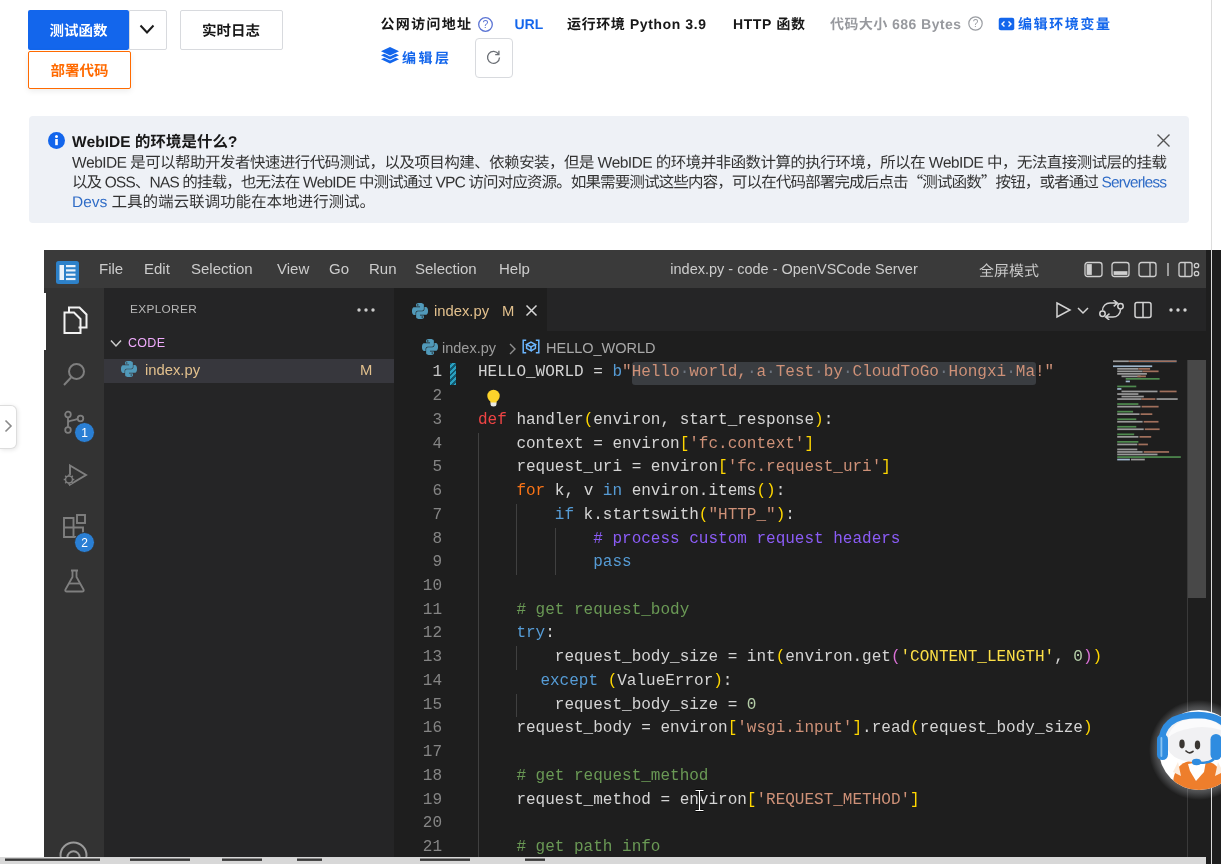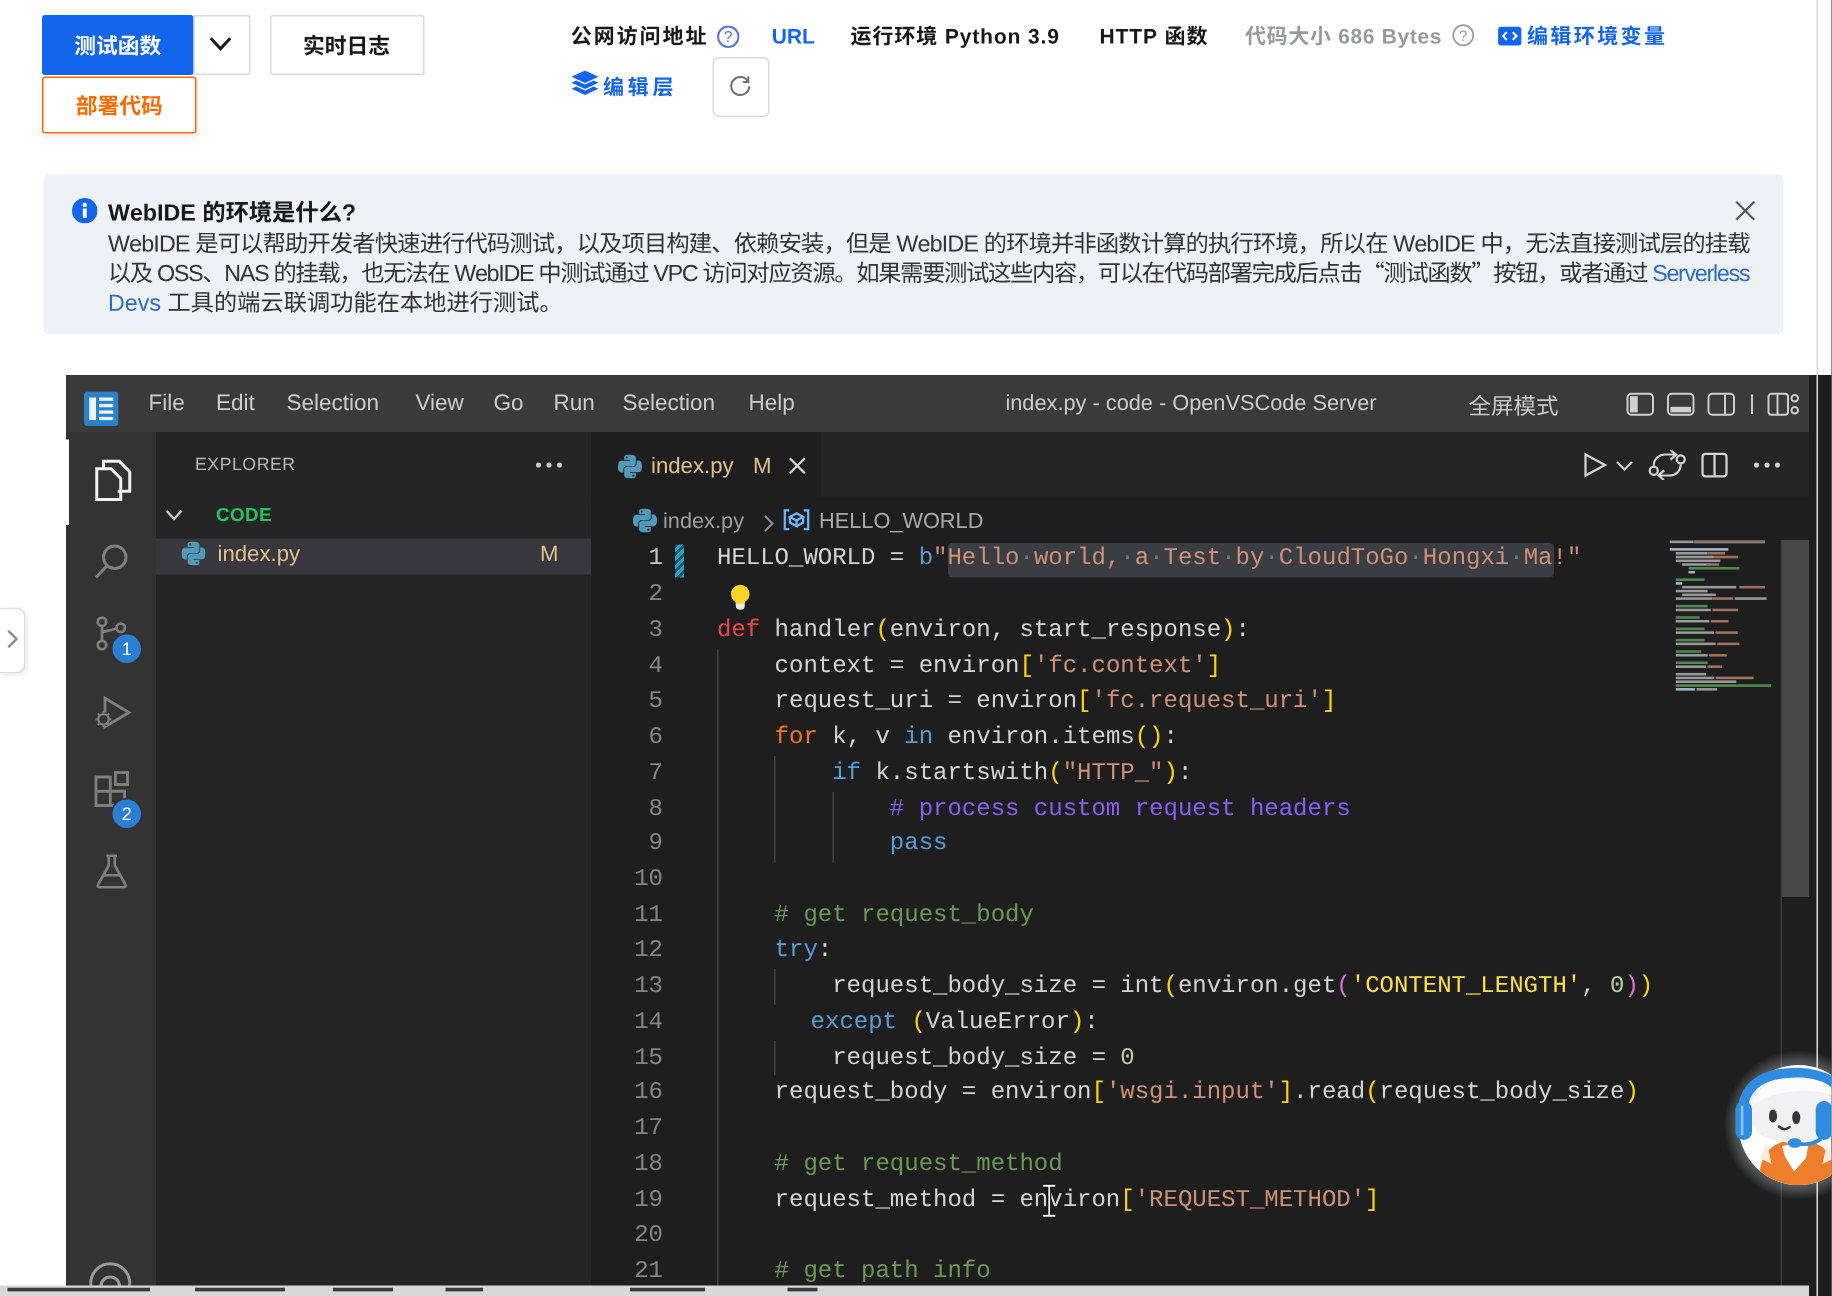--- a/index.html
+++ b/index.html
@@ -171,21 +171,21 @@
   <svg class="abs" style="left:312px;top:57px" width="20" height="6" viewBox="0 0 20 6">
       <g fill="#cccccc">
         <circle cx="3" cy="3" r="1.7"></circle>
         <circle cx="10" cy="3" r="1.7"></circle>
         <circle cx="17" cy="3" r="1.7"></circle>
       </g>
     </svg>
   <svg class="abs" style="left:66px;top:89px" width="12" height="9" viewBox="0 0 12 9">
       <path d="M1 1.5 L6 7 L11 1.5" fill="none" stroke="#cccccc" stroke-width="1.5"></path>
     </svg>
-  <div class="abs" style="left:84px;top:86px;color:#22c55e;font-size:12.5px;font-weight:bold;letter-spacing:.3px;margin-left:16px;">CODE</div>
+  <div class="abs" style="left:84px;top:86px;color:#f0abfc;font-size:12.5px;font-weight:normal;letter-spacing:.3px;">CODE</div>
   <div class="abs" style="left:60px;top:109px;width:290px;height:24px;background:#37373d;"></div>
   <svg class="abs" style="left:77px;top:111px" width="16" height="16" viewBox="0 0 16 16">
       <path transform="scale(0.6667)" fill="#519aba" d="M14.25.18l.9.2.73.26.59.3.45.32.34.34.25.34.16.33.1.3.04.26.02.2-.01.13V8.5l-.05.63-.13.55-.21.46-.26.38-.3.31-.33.25-.35.19-.35.14-.33.1-.3.07-.26.04-.21.02H8.77l-.69.05-.59.14-.5.22-.41.27-.33.32-.27.35-.2.36-.15.37-.1.35-.07.32-.04.27-.02.21v3.06H3.17l-.21-.03-.28-.07-.32-.12-.35-.18-.36-.26-.36-.36-.35-.46-.32-.59-.28-.73-.21-.88-.14-1.05-.05-1.23.06-1.22.16-1.04.24-.87.32-.71.36-.57.4-.44.42-.33.42-.24.4-.16.36-.1.32-.05.24-.01h.16l.06.01h8.16v-.83H6.18l-.01-2.75-.02-.37.05-.34.11-.31.17-.28.25-.26.31-.23.38-.2.44-.18.51-.15.58-.12.64-.1.71-.06.77-.04.84-.02 1.27.05zm-6.3 1.98l-.23.33-.08.41.08.41.23.34.33.22.41.09.41-.09.33-.22.23-.34.08-.41-.08-.41-.23-.33-.33-.22-.41-.09-.41.09zm13.09 3.95l.28.06.32.12.35.18.36.27.36.35.35.47.32.59.28.73.21.88.14 1.04.05 1.23-.06 1.23-.16 1.04-.24.86-.32.71-.36.57-.4.45-.42.33-.42.24-.4.16-.36.09-.32.05-.24.02-.16-.01h-8.22v.82h5.84l.01 2.76.02.36-.05.34-.11.31-.17.29-.25.25-.31.24-.38.2-.44.17-.51.15-.58.13-.64.09-.71.07-.77.04-.84.01-1.27-.04-1.07-.14-.9-.2-.73-.25-.59-.3-.45-.33-.34-.34-.25-.34-.16-.33-.1-.3-.04-.25-.02-.2.01-.13v-5.34l.05-.64.13-.54.21-.46.26-.38.3-.32.33-.24.35-.2.35-.14.33-.1.3-.06.26-.04.21-.02.13-.01h5.84l.69-.05.59-.14.5-.21.41-.28.33-.32.27-.35.2-.36.15-.36.1-.35.07-.32.04-.28.02-.21V6.07h2.09l.14.01zm-6.47 14.25l-.23.33-.08.41.08.41.23.33.33.23.41.08.41-.08.33-.23.23-.33.08-.41-.08-.41-.23-.33-.33-.23-.41-.08-.41.08z"></path>
     </svg>
   <div class="abs" style="left:101px;top:112px;color:#e2c08d;font-size:14.8px;">index.py</div>
   <div class="abs" style="left:316px;top:112px;color:#e2c08d;font-size:14.8px;">M</div>
 
   
   <div class="abs" style="left:350px;top:38px;width:812px;height:43px;background:#252526;"></div>
   <div class="abs" style="left:350px;top:38px;width:153px;height:43px;background:#1e1e1e;"></div>

